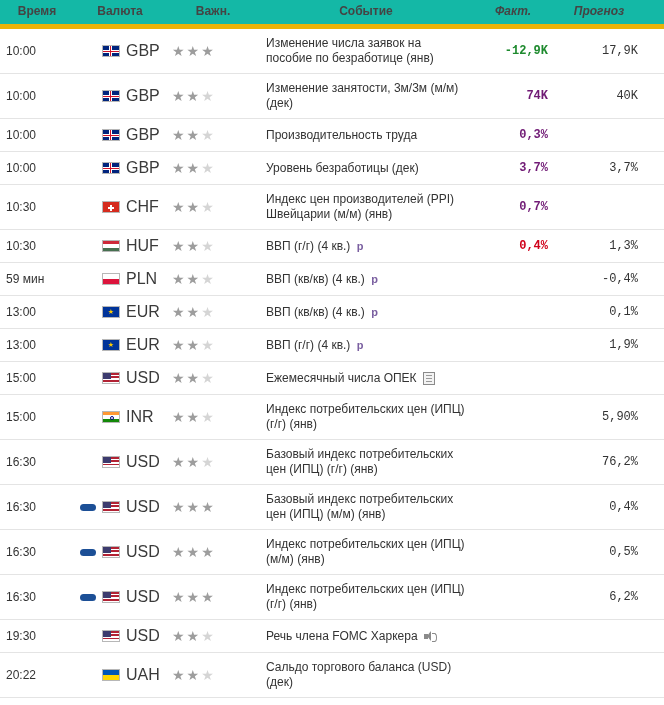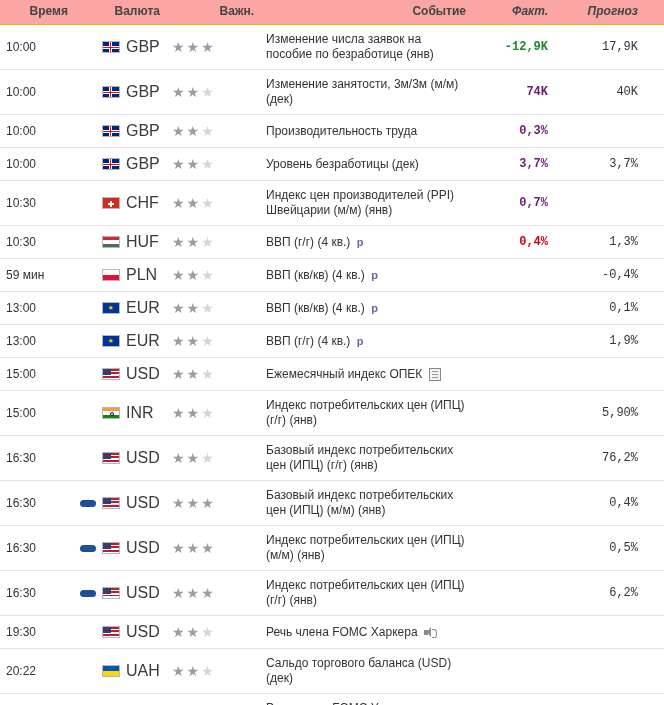--- a/index.html
+++ b/index.html
@@ -15,24 +15,24 @@
   }
   #calendar {
     width: 664px;
     border-collapse: collapse;
     table-layout: fixed;
   }
   #calendar thead th {
     font-size: 12px;
     font-weight: bold;
     color: #444444;
-    background: #fca5a5;
+    background: #14b8a6;
     padding: 4px 6px 6px 6px;
-    border-bottom: 1px solid #eab308;
-    text-align: right;
+    border-bottom: 5px solid #eab308;
+    text-align: center;
     vertical-align: middle;
     white-space: nowrap;
   }
   th.col-time   { width: 62px;  text-align: left; padding-left: 10px;}
   th.col-cur    { width: 80px;  text-align: left; }
   th.col-imp    { width: 82px;  text-align: left; }
   th.col-event  { width: 200px; text-align: left; }
   th.col-act    { width: 70px;  text-align: right; font-style: italic; }
   th.col-fore   { width: 78px;  text-align: right; font-style: italic; }
   th.col-prev   { width: 72px;  text-align: right; padding-right: 12px; }
@@ -357,21 +357,21 @@
           <span class="cur-inner">
             <span class="bullet empty"></span>
             <span class="flag flag-us">
               <span class="us-stripes"></span>
               <span class="us-canton"></span>
             </span>
             <span class="cur-code">USD</span>
           </span>
         </td>
         <td><span class="stars"><span class="star-on">★</span><span class="star-on">★</span><span class="star-off">★</span></span></td>
-        <td class="event"><span class="evt-wrap">Ежемесячный индекс ОПЕК</span> <span class="icon-inline icon-doc"></span></td>
+        <td class="event"><span class="evt-wrap">Ежемесячный числа ОПЕК</span> <span class="icon-inline icon-doc"></span></td>
         <td class="num"></td>
         <td class="num"></td>
         <td class="num prev"></td>
       </tr>
       <tr>
         <td class="time">15:00</td>
         <td class="cur">
           <span class="cur-inner">
             <span class="bullet empty"></span>
             <span class="flag flag-in">

